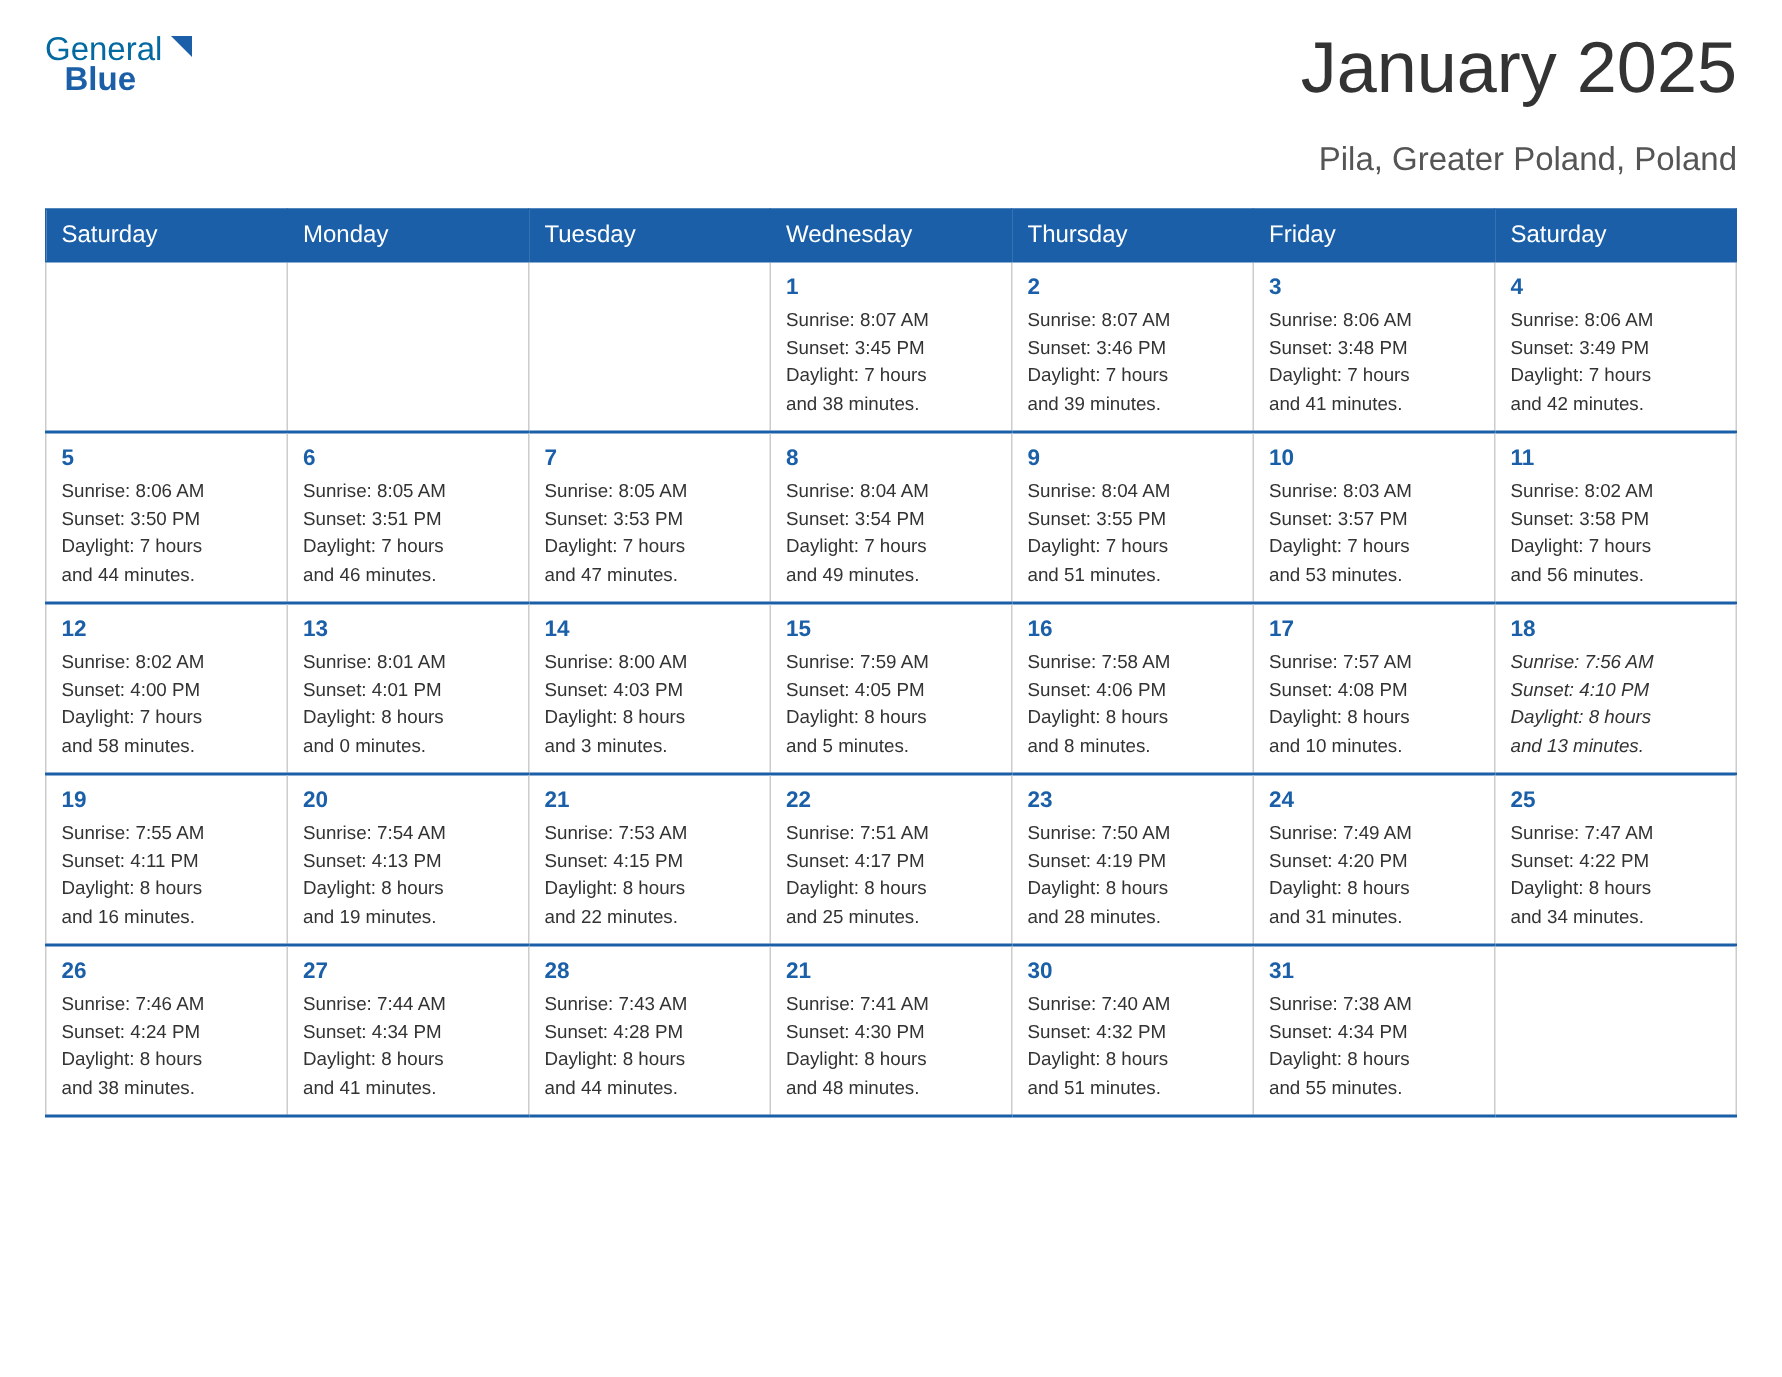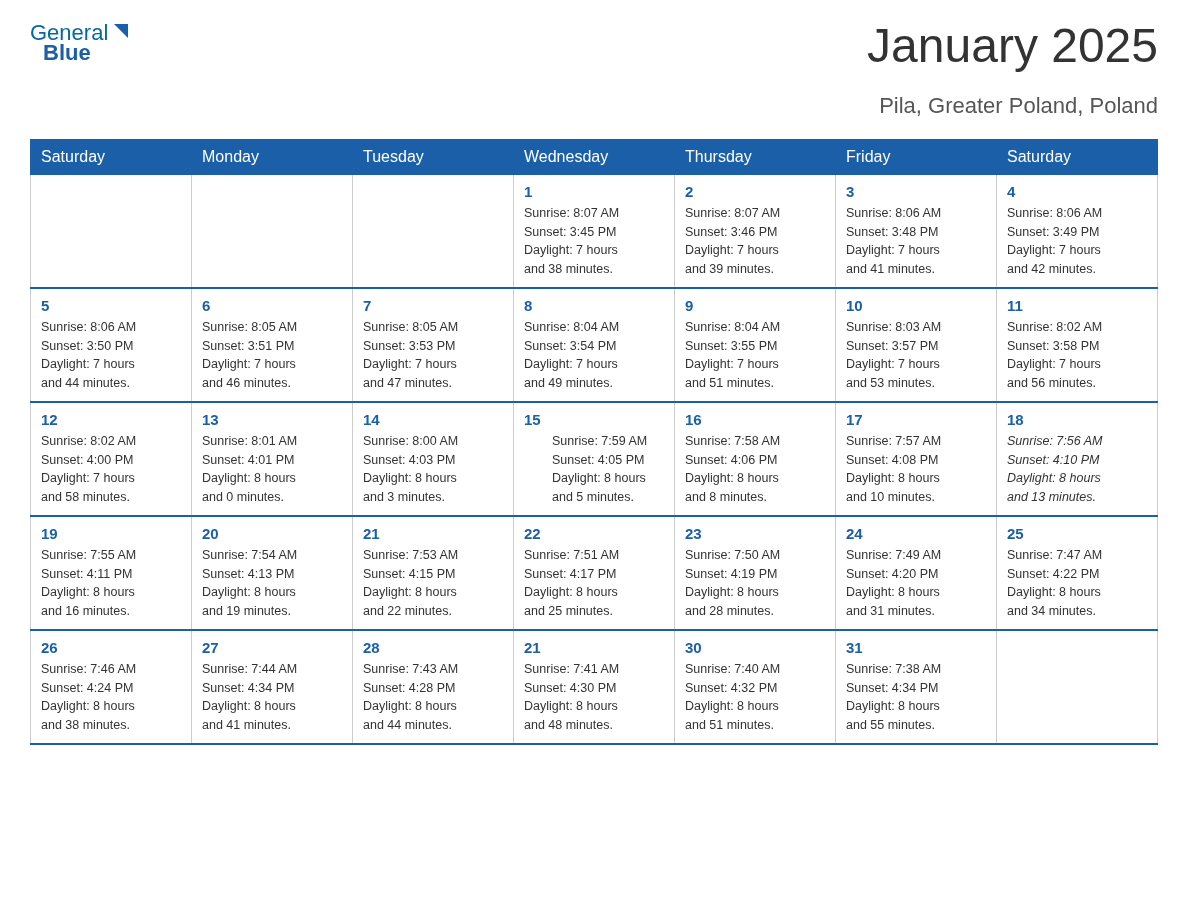--- a/index.html
+++ b/index.html
@@ -221,21 +221,21 @@
         </td>
         <td>
           <span class="day-number">14</span>
           <div class="day-info" style="white-space: pre-line;">Sunrise: 8:00 AM
 Sunset: 4:03 PM
 Daylight: 8 hours
 and 3 minutes.</div>
         </td>
         <td>
           <span class="day-number">15</span>
-          <div class="day-info" style="white-space: pre-line; margin-left: 28px;">Sunrise: 7:59 AM
+          <div class="day-info" style="white-space: pre-line;">Sunrise: 7:59 AM
 Sunset: 4:05 PM
 Daylight: 8 hours
 and 5 minutes.</div>
         </td>
         <td>
           <span class="day-number">16</span>
           <div class="day-info" style="white-space: pre-line;">Sunrise: 7:58 AM
 Sunset: 4:06 PM
 Daylight: 8 hours
 and 8 minutes.</div>

